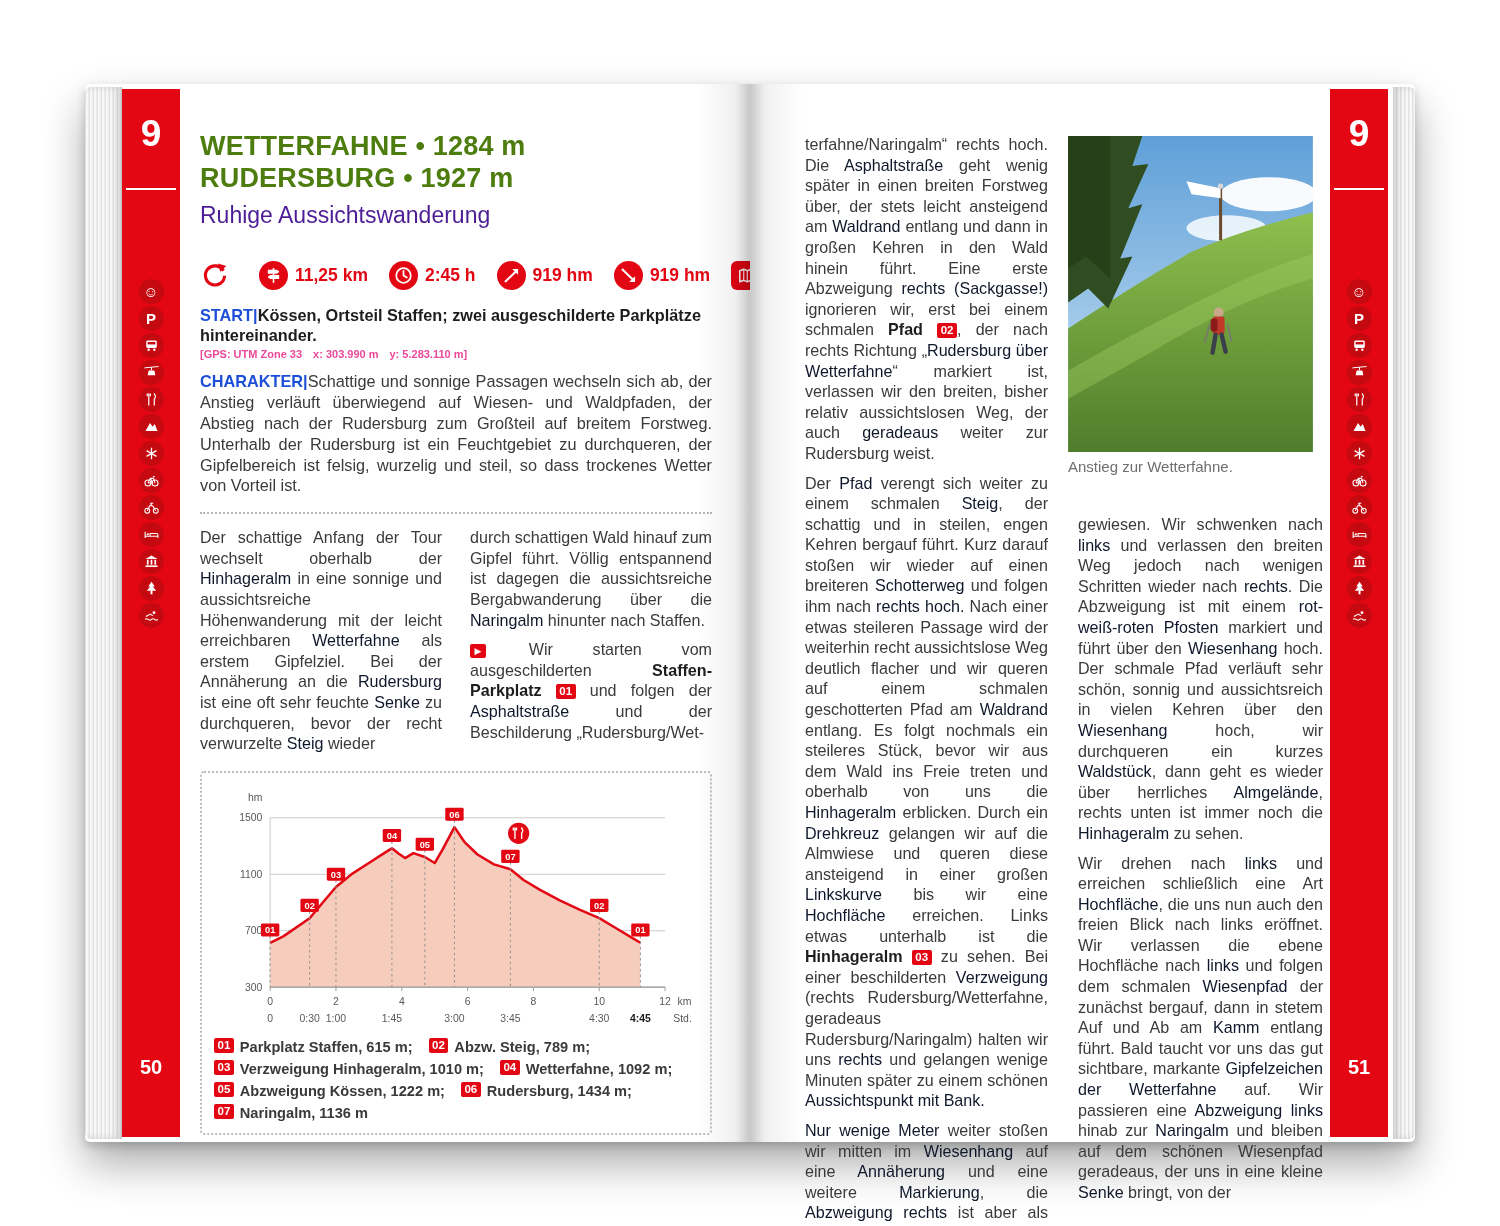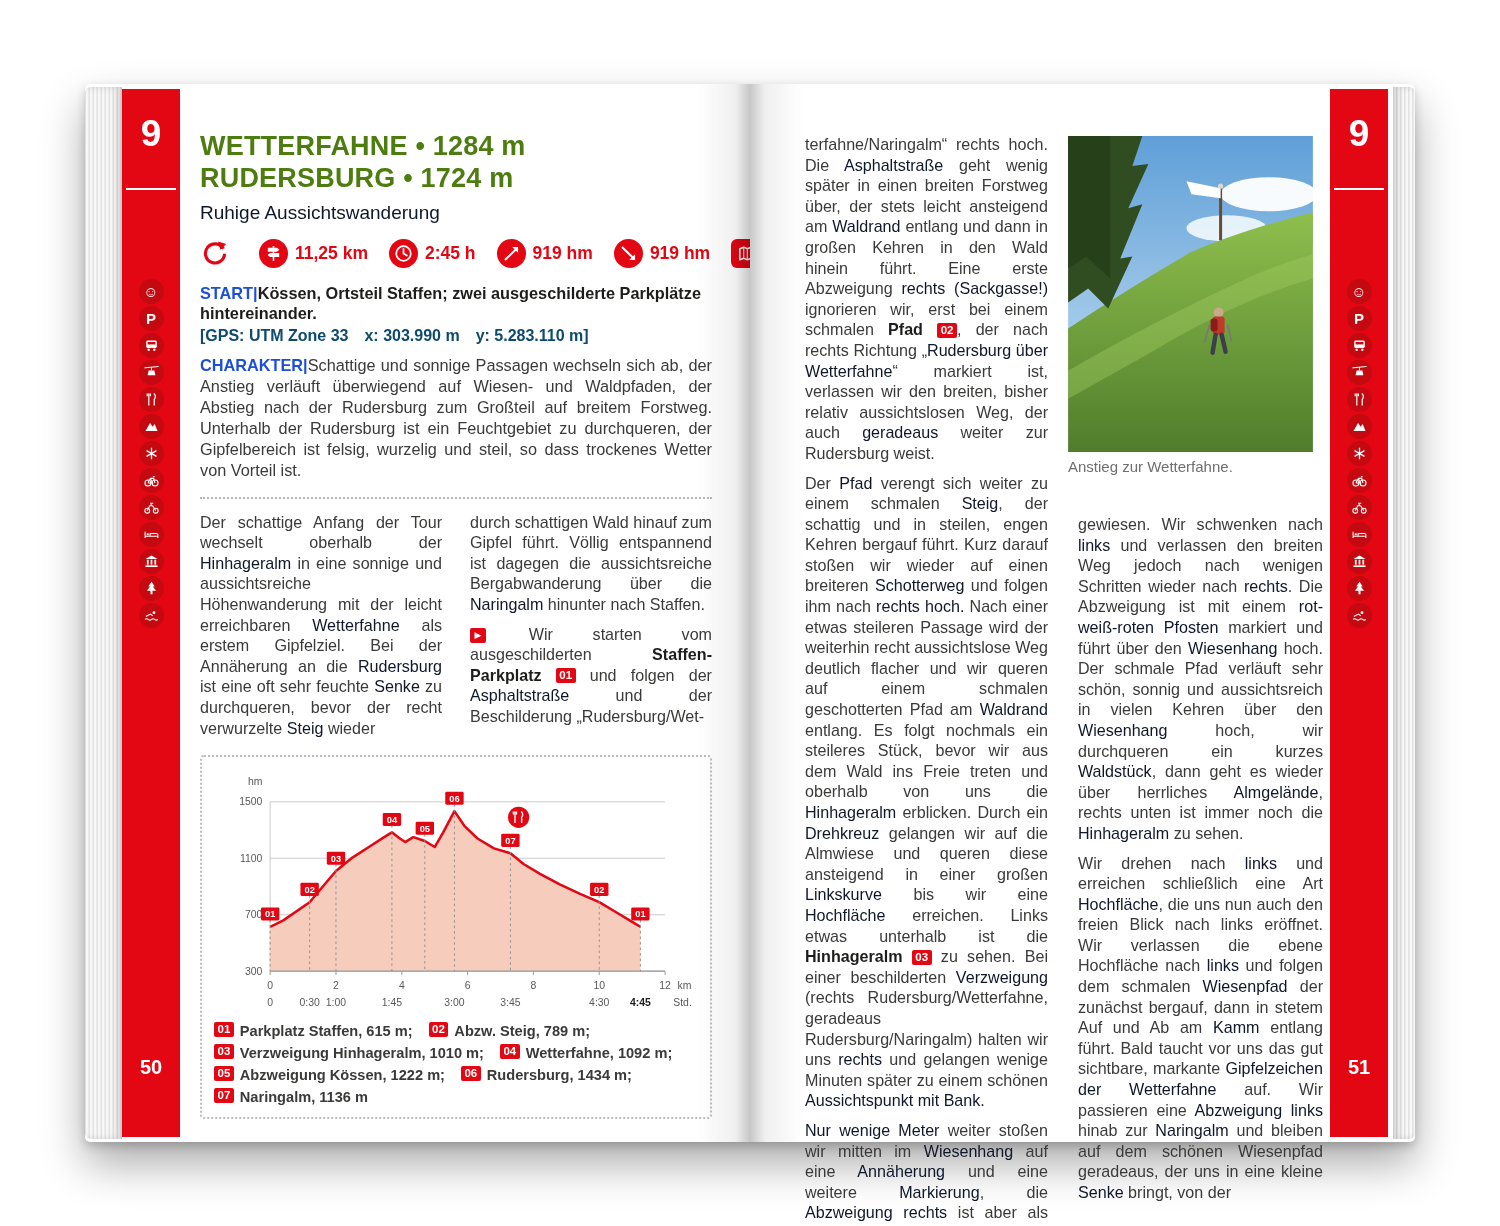--- a/index.html
+++ b/index.html
@@ -28,32 +28,32 @@
   .strip-rule{position:absolute;top:99px;left:4px;right:4px;height:2px;background:#fff;}
   .strip-icons{position:absolute;top:190px;left:0;right:0;display:flex;flex-direction:column;align-items:center;gap:2px;}
   .sb-ic{width:25px;height:25px;border-radius:50%;background:#c40a10;display:flex;align-items:center;justify-content:center;color:#fff;flex:none;}
   .sb-ic svg{width:17px;height:17px;display:block;}
   .sb-ic .ch{font-size:15px;font-weight:bold;line-height:1;}
   .pg-num{position:absolute;bottom:58px;left:0;right:0;text-align:center;color:#fff;font-size:20px;font-weight:bold;}
 
   
   .lpc{position:absolute;left:78px;top:46px;width:512px;}
   .t1{color:#4d7c0f;font-size:27px;font-weight:bold;line-height:1.2;letter-spacing:.2px;}
-  .subtitle{color:#0f172a;font-size:19px;margin-top:7px;}
-  .stats{display:flex;align-items:center;margin-top:15px;}
+  .subtitle{color:#4c1d95;font-size:23px;margin-top:7px;}
+  .stats{display:flex;align-items:center;margin-top:32px;}
   .stat{display:flex;align-items:center;gap:7px;margin-right:21px;}
   .stat.first{margin-right:30px;}
   .stat-ic{width:29px;height:29px;border-radius:50%;background:#e30613;display:flex;align-items:center;justify-content:center;flex:none;}
   .stat-ic.plain{background:none;}
   .stat-ic.square{border-radius:6px;}
   .stat-ic svg{width:21px;height:21px;display:block;}
   .stat-ic.plain svg{width:28px;height:28px;}
   .stat-lb{color:#e30613;font-weight:bold;font-size:17.5px;white-space:nowrap;}
   .start-p{margin:15px 0 0;font-size:16.3px;line-height:1.27;color:#1d1d1b;font-weight:bold;}
-  .gps{margin:2px 0 0;font-size:16px;line-height:1.27;color:#0c4a6e;font-weight:bold;}
+  .gps{margin:2px 0 0;font-size:11px;line-height:1.27;color:#ec4899;font-weight:bold;}
   .char-p{margin:9px 0 0;font-size:16.3px;line-height:1.28;color:#3a3a39;text-align:justify;}
   .lblr{color:#1d4ed8;font-weight:bold;}
   .dsep{border-top:2px dotted #b7b7b7;margin:16px 0 13px;}
   .cols{display:flex;gap:28px;}
   .colbody{width:245px;font-size:16.1px;line-height:1.28;color:#3a3a39;text-align:justify;}
   .bp{margin:0 0 9px;}
   .bp:last-child{margin-bottom:0;}
   .hl{color:#0f172a;}
   .b{font-weight:bold;color:#1d1d1b;}
   .wpb{display:inline-block;background:#e30613;color:#fff;font-weight:bold;font-size:11.5px;line-height:15px;padding:0 3.5px;border-radius:2px;position:relative;top:-1.5px;}
@@ -165,21 +165,21 @@
               <path d="M4 13.5 l6.5 -3.5 3.5 2.5" stroke="#fff" stroke-width="1.6" fill="none"></path>
               <path d="M3 17.5 q2.2 -2 4.5 0 t4.5 0 t4.5 0 t4.5 0" stroke="#fff" stroke-width="1.5" fill="none"></path>
             </svg>
           </div>
         </div>
       <div class="pg-num">50</div>
     </div>
 
     <div class="lpc">
       <div class="t1">WETTERFAHNE • 1284 m</div>
-      <div class="t1">RUDERSBURG • 1724 m</div>
+      <div class="t1">RUDERSBURG • 1927 m</div>
       <div class="subtitle">Ruhige Aussichtswanderung</div>
 
       <div class="stats">
           <div class="stat first">
             <span class="stat-ic plain">
               <svg viewBox="0 0 24 24">
                 <path d="M19.2 8.4 A8.2 8.2 0 1 0 20.2 12.6" fill="none" stroke="#e30613" stroke-width="2.7"></path>
                 <path d="M14.6 2.2 L21.6 4.2 L16.6 9.2 Z" fill="#e30613"></path>
               </svg>
             </span>

